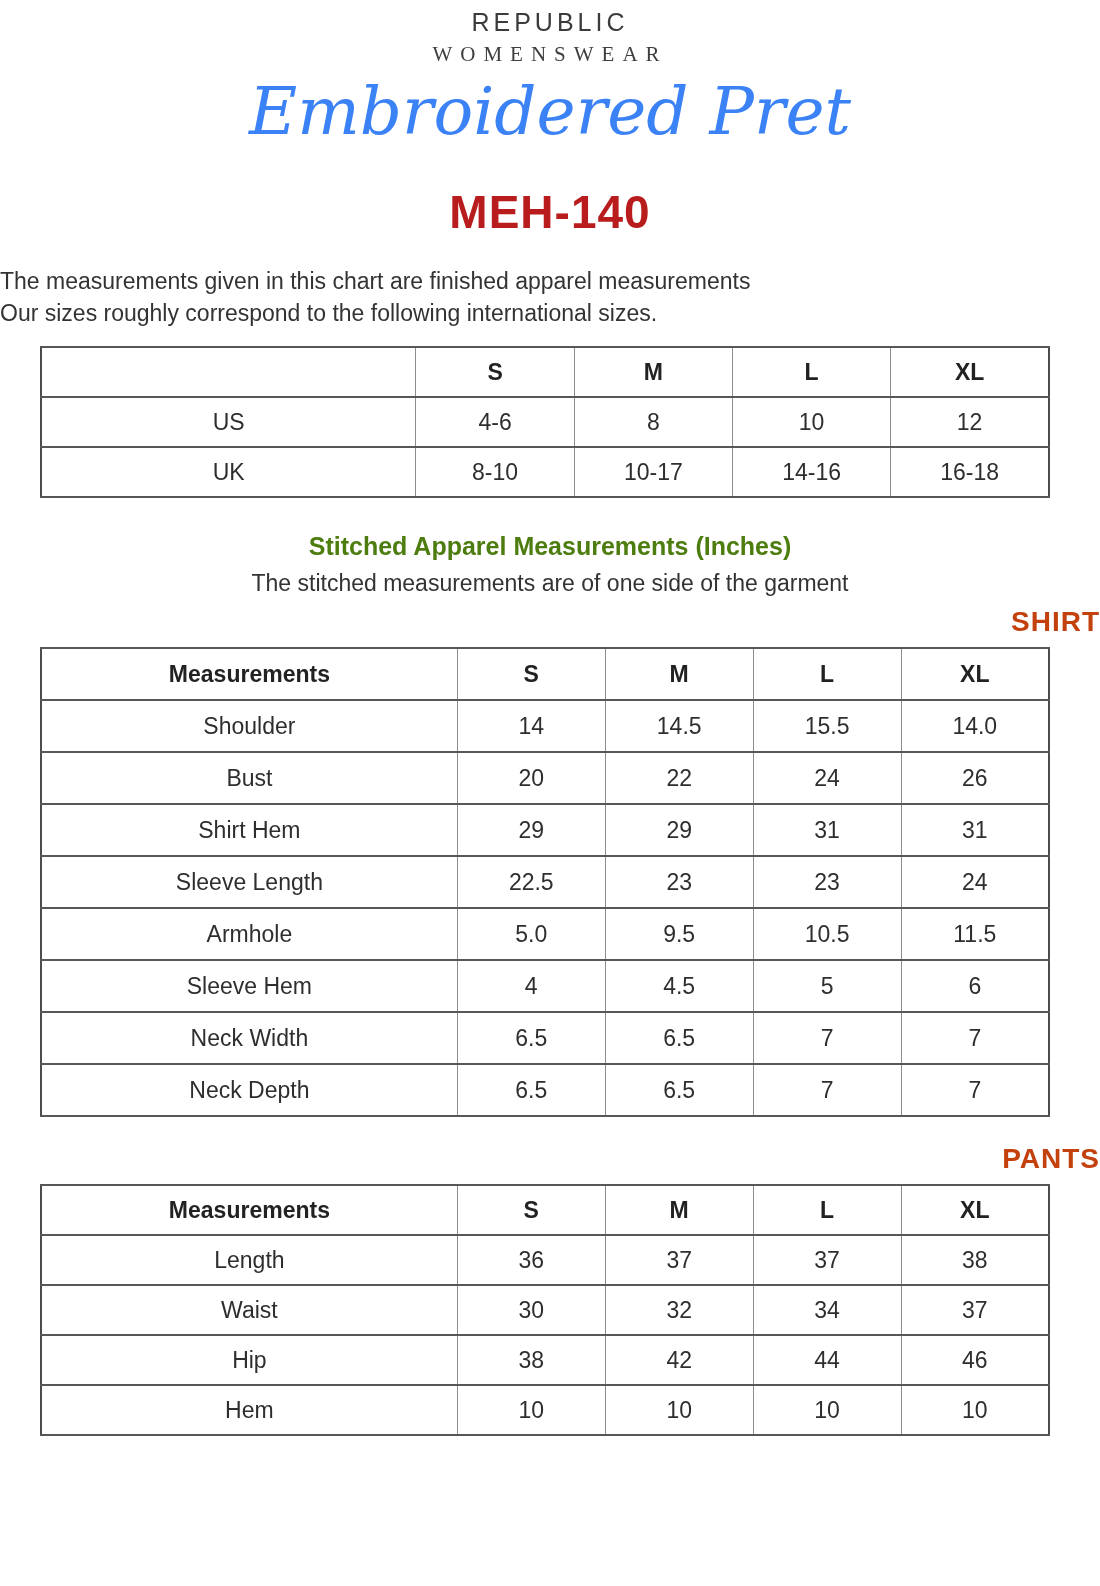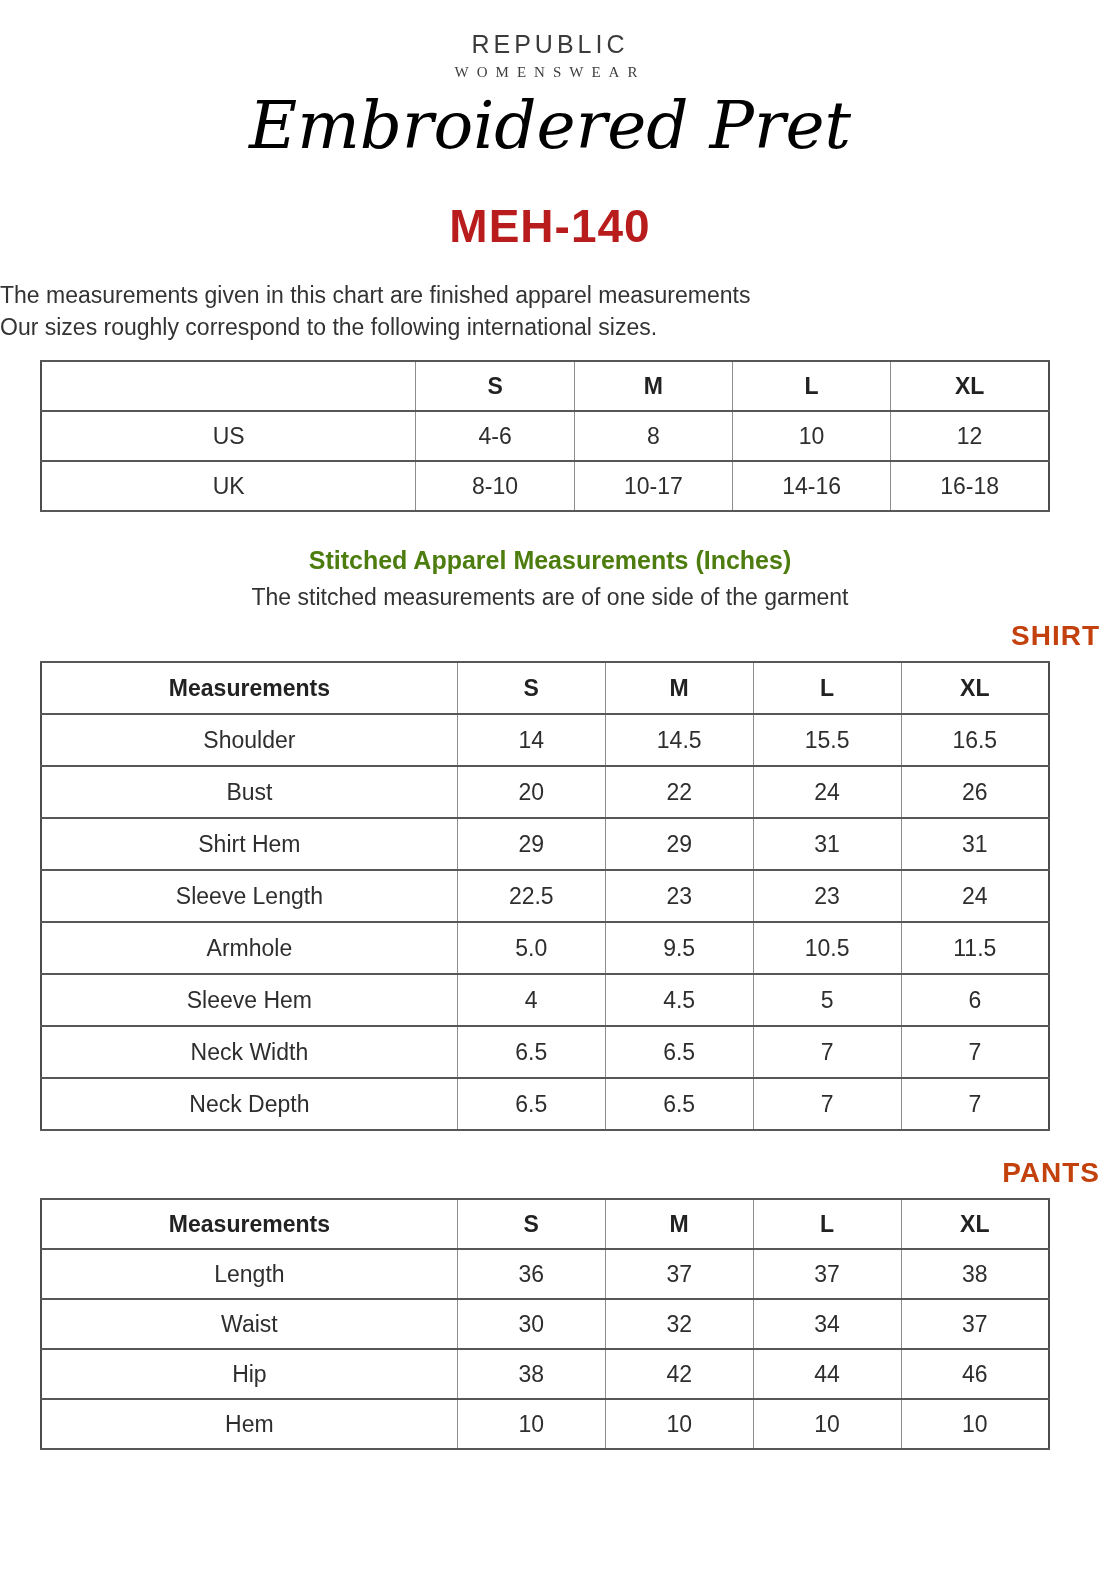--- a/index.html
+++ b/index.html
@@ -5,44 +5,44 @@
   * { box-sizing: border-box; margin: 0; padding: 0; }
   html, body { background: #ffffff; }
   body {
     width: 1100px;
     height: 1586px;
     margin: 0 auto;
     font-family: "Liberation Sans", sans-serif;
     color: #2d2d2d;
     overflow: hidden;
   }
-  .page { padding-top: 30px; }
+  .page { padding-top: 8px; }
 
   
   .brand { text-align: center; }
   .brand-name {
     font-size: 25px;
     letter-spacing: 4px;
     color: #3b3b3b;
     font-weight: normal;
   }
   .brand-sub {
     font-family: "Liberation Serif", serif;
-    font-size: 15px;
+    font-size: 21px;
     letter-spacing: 8px;
     color: #3e3e3e;
     margin-top: 5px;
   }
   .brand-script {
     font-family: "DejaVu Serif", serif;
     font-style: italic;
     font-weight: normal;
     font-size: 66px;
     line-height: 1.3;
-    color: #000000;
+    color: #3b82f6;
     margin-top: 2px;
   }
 
   .product-code {
     text-align: center;
     font-size: 46px;
     font-weight: bold;
     letter-spacing: 1px;
     color: #b91c1c;
     margin-top: 30px;
@@ -186,21 +186,21 @@
         <th>L</th>
         <th>XL</th>
       </tr>
     </thead>
     <tbody>
       <tr>
         <td>Shoulder</td>
         <td>14</td>
         <td>14.5</td>
         <td>15.5</td>
-        <td>16.5</td>
+        <td>14.0</td>
       </tr>
       <tr>
         <td>Bust</td>
         <td>20</td>
         <td>22</td>
         <td>24</td>
         <td>26</td>
       </tr>
       <tr>
         <td>Shirt Hem</td>

